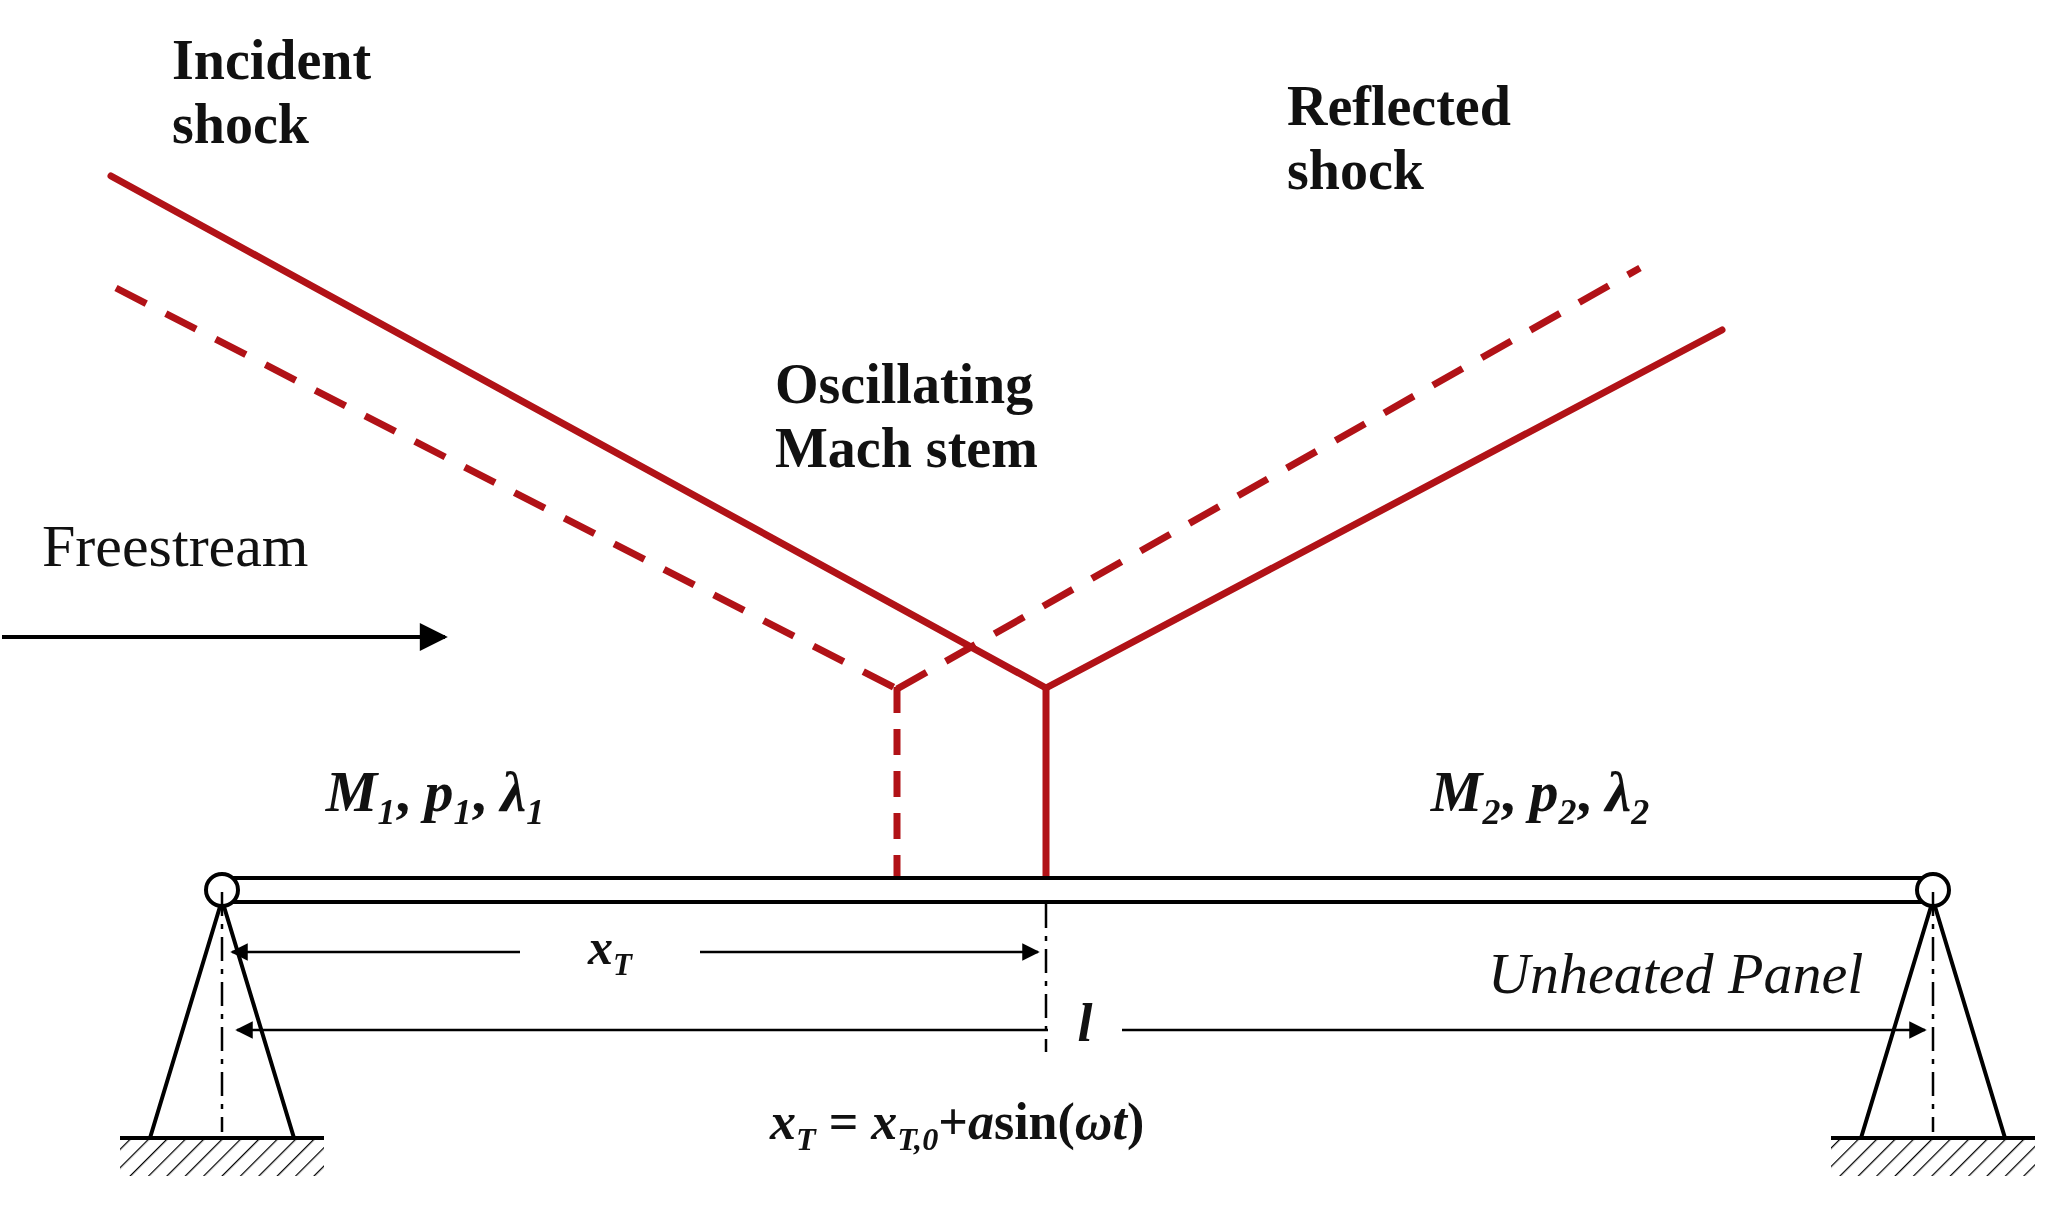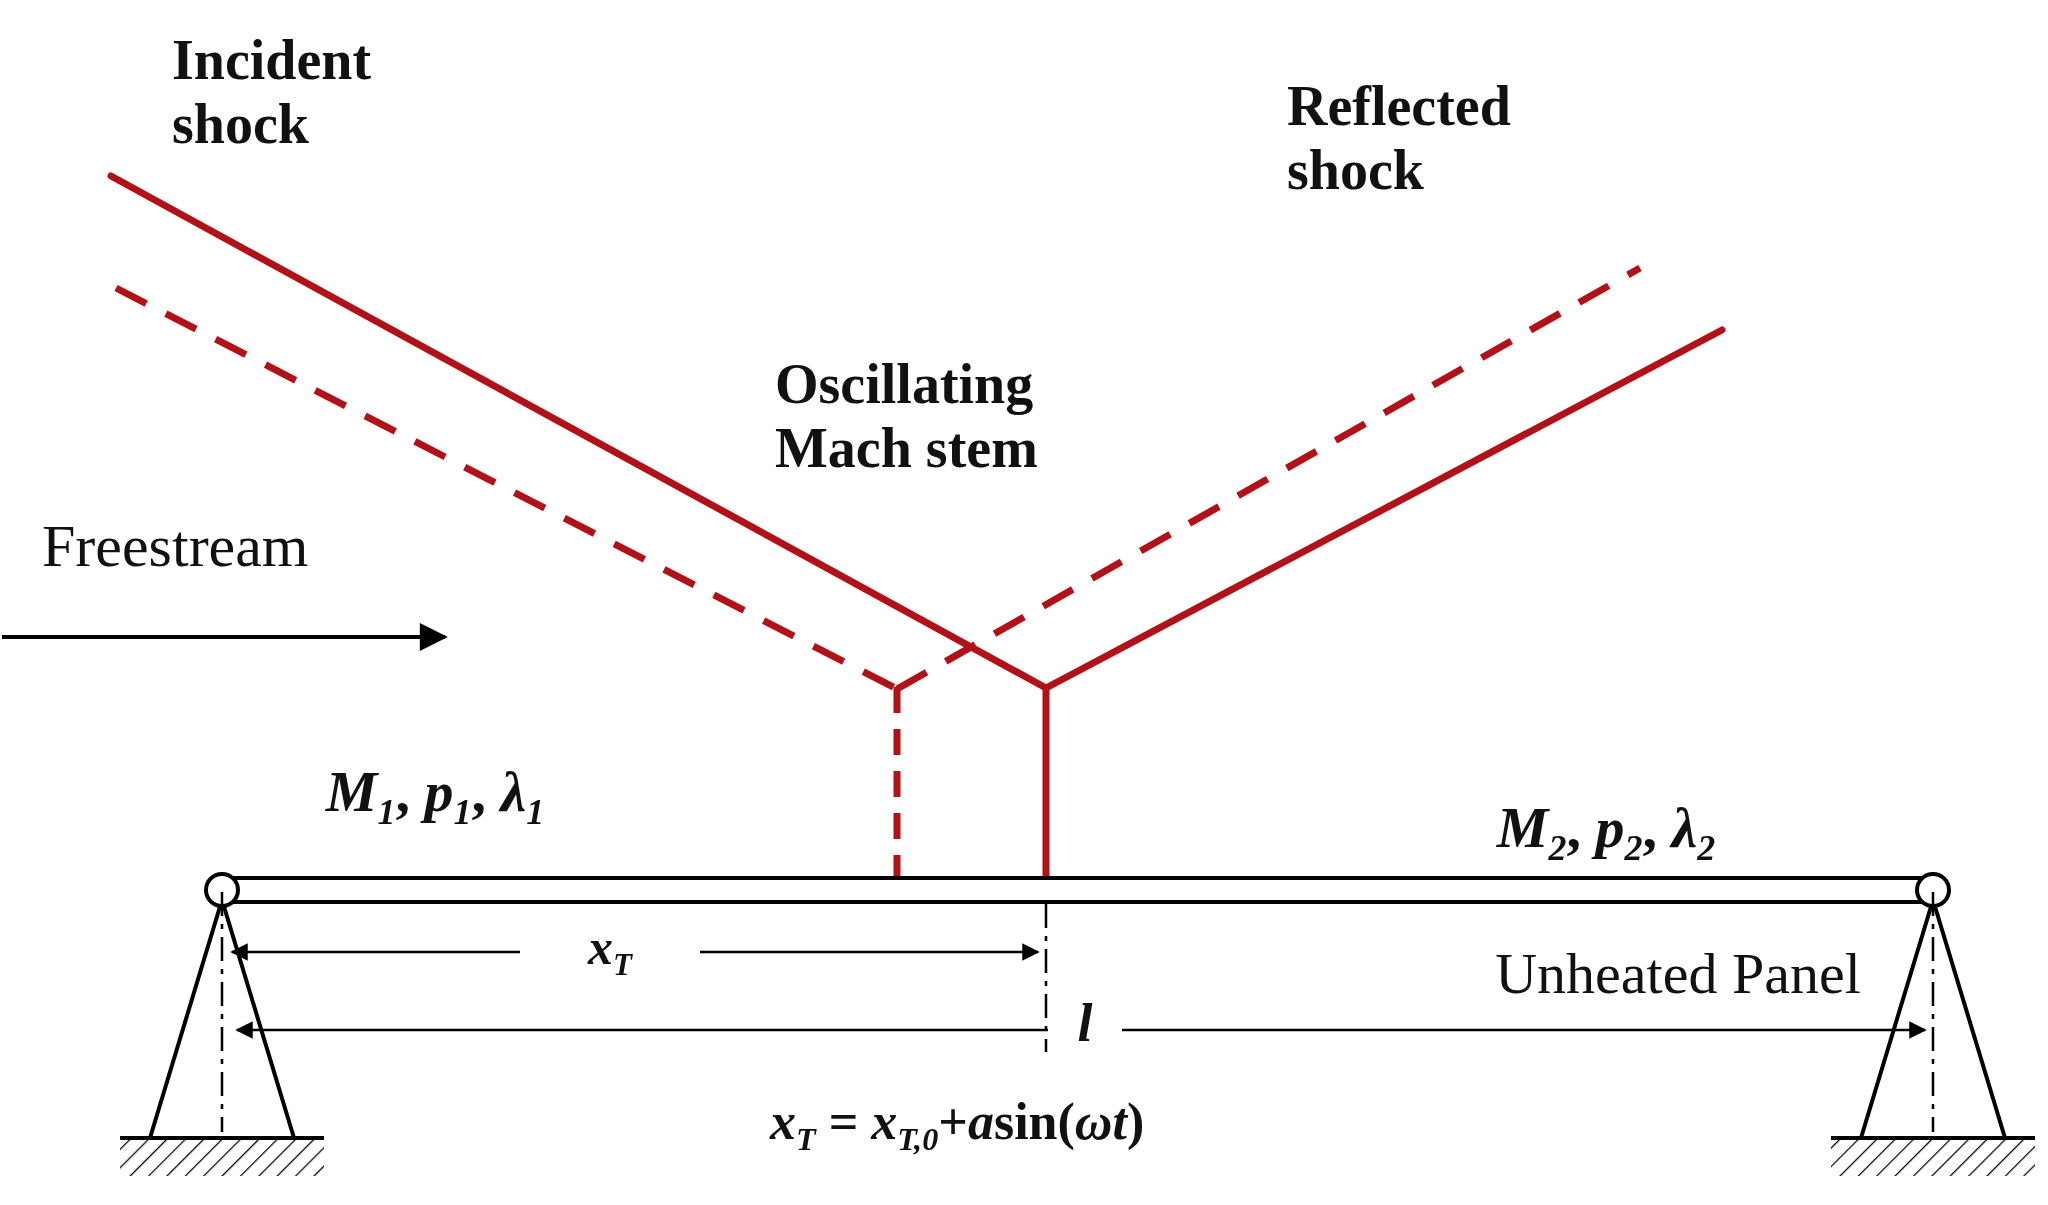--- a/index.html
+++ b/index.html
@@ -32,22 +32,22 @@
     font-size: 58px;
     text-align: center;
   }
   .dim-label {
     font-weight: 700;
     font-style: italic;
     font-size: 50px;
     text-align: center;
   }
   .panel-label {
+    font-style: italic;
     font-size: 58px;
-    text-align: center;
   }
   .equation {
     font-weight: 700;
     font-style: italic;
     font-size: 52px;
     text-align: left;
   }
   .equation .rm, .flow-label .rm { font-style: normal; }
   sub { font-size: 0.62em; line-height: 0; }
 </style>
@@ -106,21 +106,21 @@
   <div class="label head-label" style="left:1287px; top:74px; width:400px;">Reflected
 shock</div>
 
   <div class="label freestream-label" style="left:42px; top:512px;">Freestream</div>
 
   <div class="label head-label" style="left:775px; top:352px; width:440px;">Oscillating
 Mach stem</div>
 
   <div class="label flow-label" style="left:285px; top:758px; width:300px;"><span>M</span><sub>1</sub><span class="rm">, </span><span>p</span><sub>1</sub><span class="rm">, </span><span>λ</span><sub>1</sub></div>
 
-  <div class="label flow-label" style="left:1456px; top:758px; width:300px;margin-top:36px;"><span>M</span><sub>2</sub><span class="rm">, </span><span>p</span><sub>2</sub><span class="rm">, </span><span>λ</span><sub>2</sub></div>
+  <div class="label flow-label" style="left:1390px; top:758px; width:300px;"><span>M</span><sub>2</sub><span class="rm">, </span><span>p</span><sub>2</sub><span class="rm">, </span><span>λ</span><sub>2</sub></div>
 
   <div class="label dim-label" style="left:520px; top:918px; width:180px;"><span>x</span><sub>T</sub></div>
 
   <div class="label panel-label" style="left:1488px; top:940px; width:380px;">Unheated Panel</div>
 
   <div class="label dim-label" style="left:1050px; top:992px; width:70px; font-size:54px;">l</div>
 
   <div class="label equation" style="left:770px; top:1092px; width:620px;"><span>x</span><sub>T</sub><span class="rm"> = </span><span>x</span><sub>T,0</sub><span class="rm">+</span><span>a</span><span class="rm">sin(</span><span>ω</span><span>t</span><span class="rm">)</span></div>
 
 </div>

